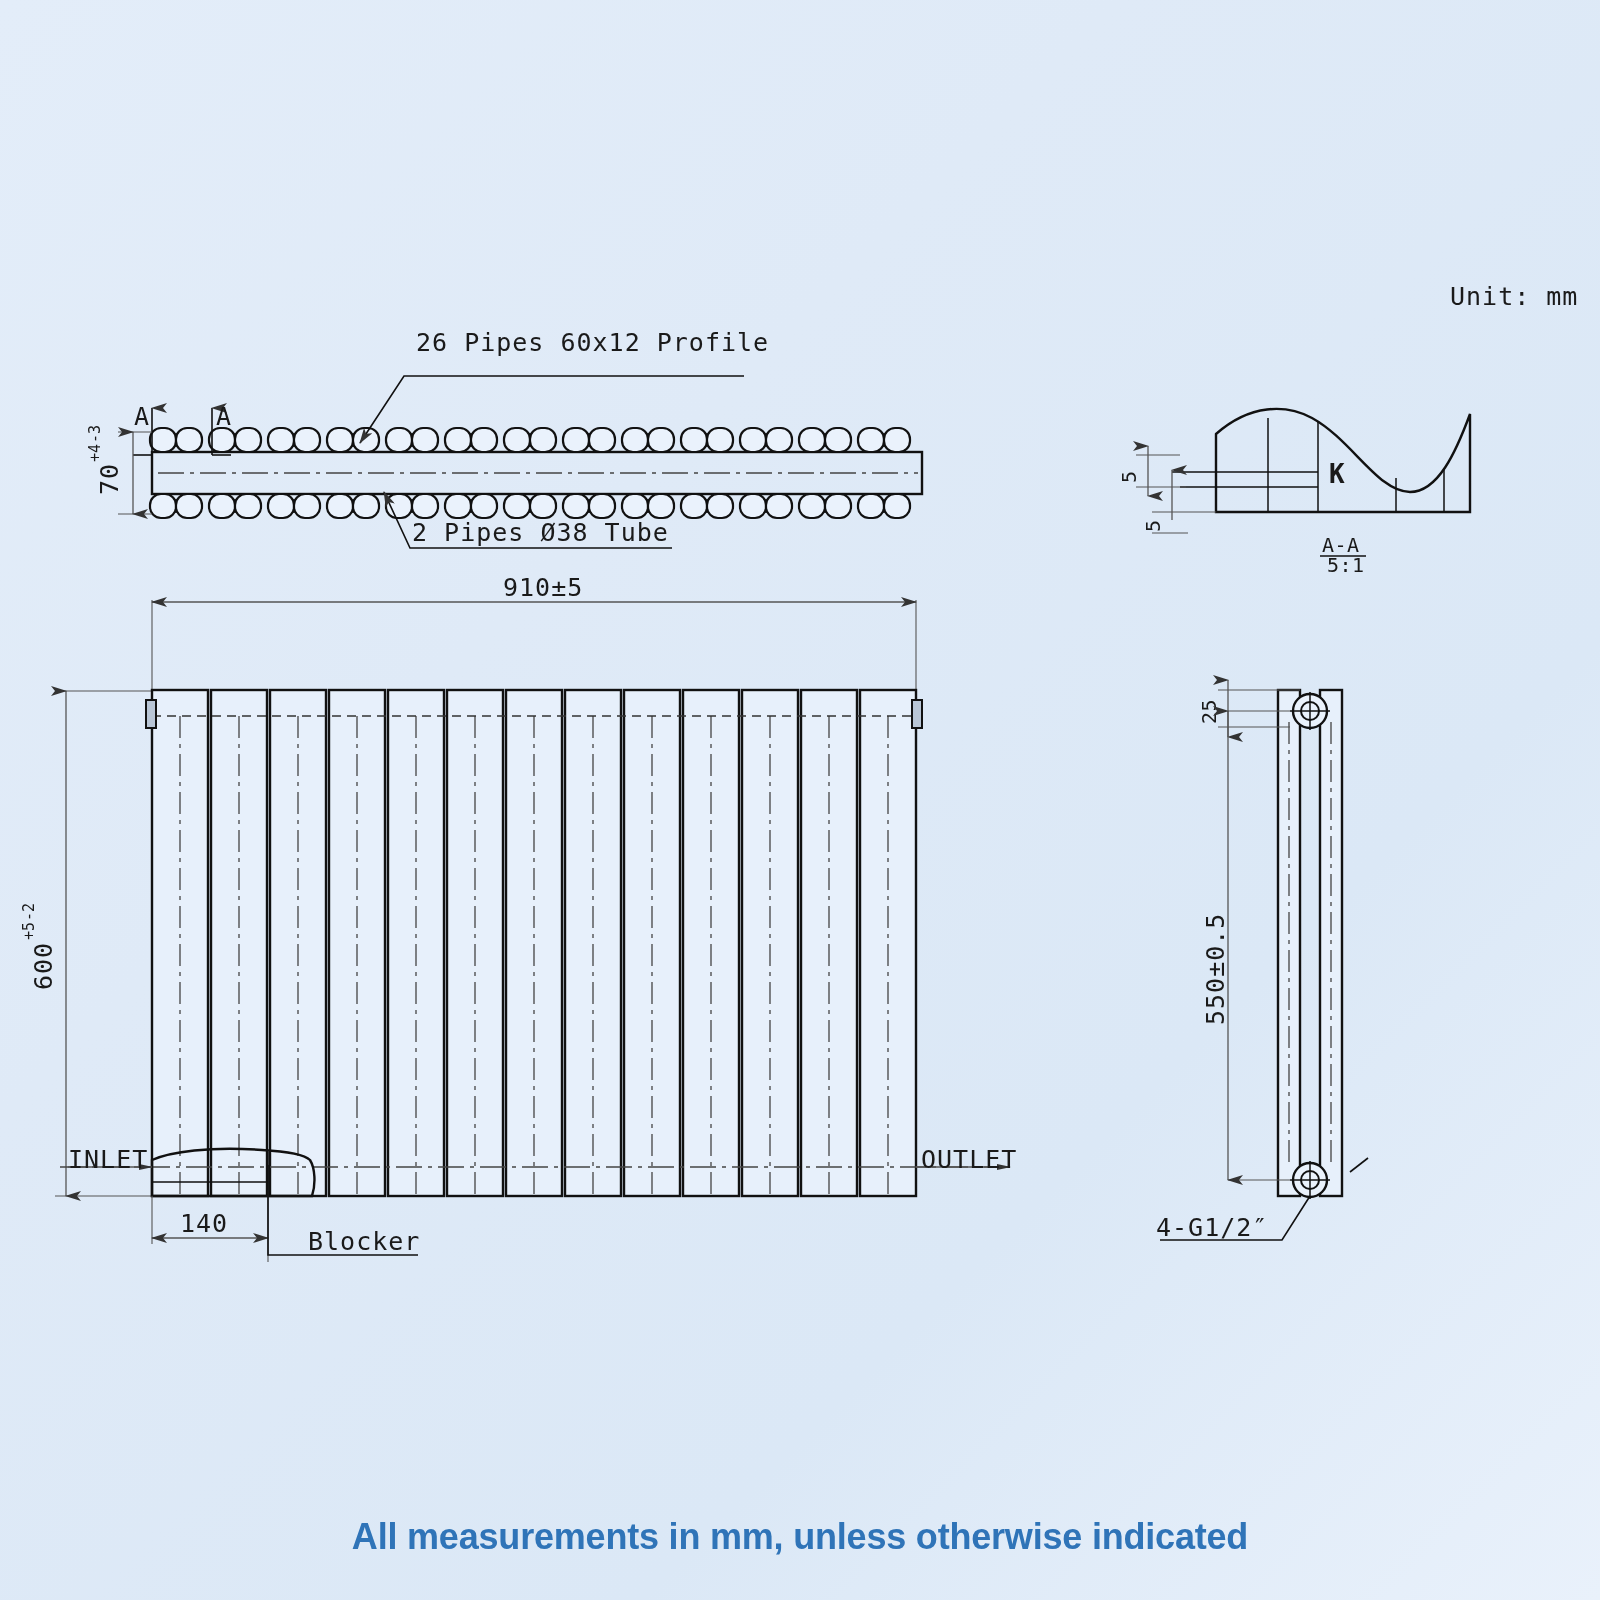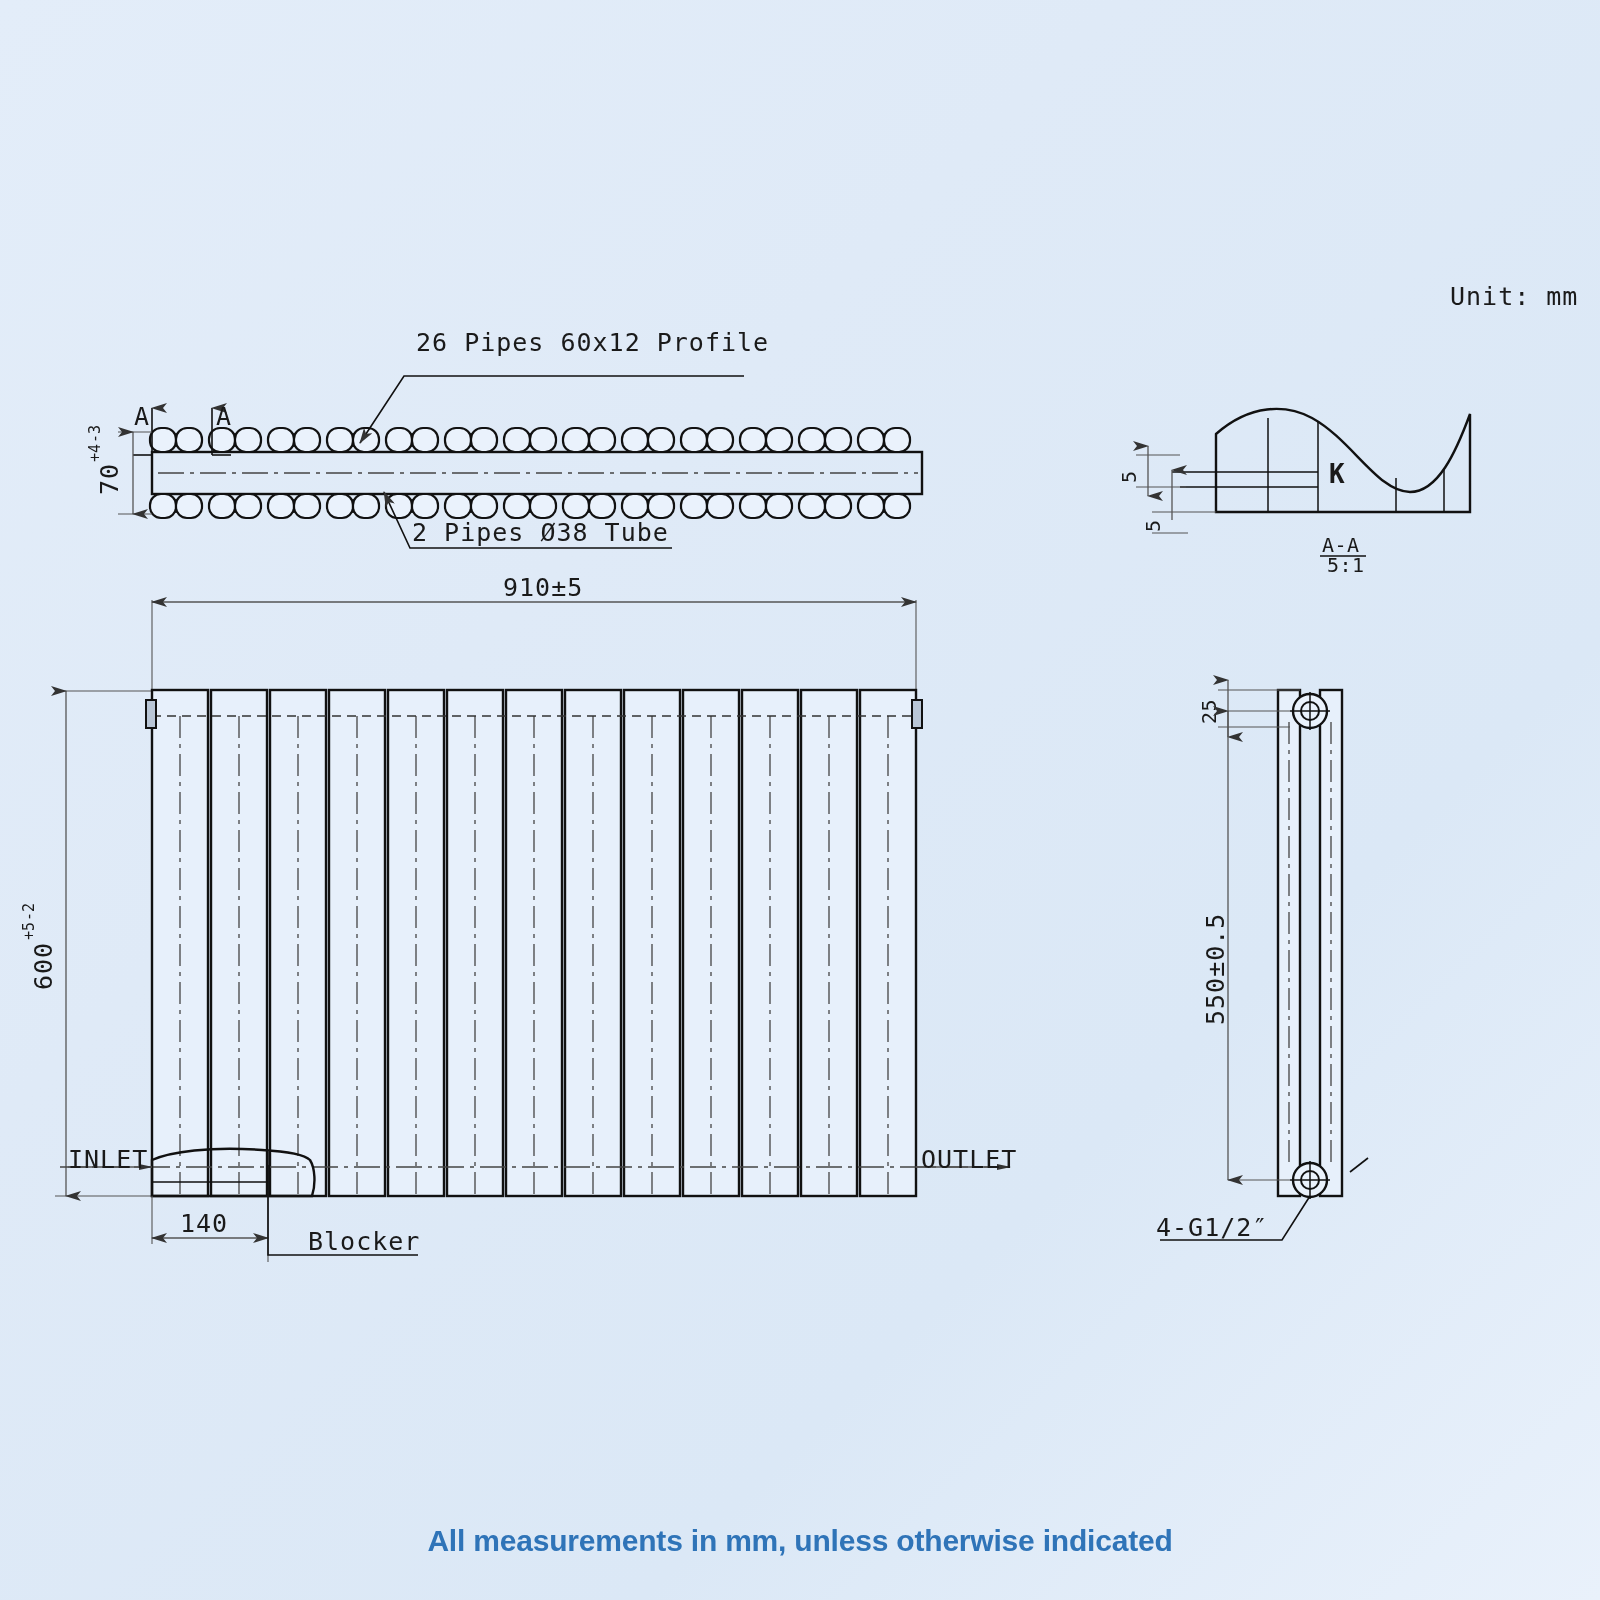--- a/index.html
+++ b/index.html
@@ -13,21 +13,21 @@
   #stage{position:absolute;left:0;top:0;width:1600px;height:1600px;}
   svg.draw{position:absolute;left:0;top:0;width:1600px;height:1600px;overflow:visible;}
   text{font-family:"DejaVu Sans Mono", monospace;fill:#1a1a1a;}
   .lbl{font-size:25px;letter-spacing:1px;}
   .lbl-sm{font-size:20px;letter-spacing:0.5px;}
   .lbl-xs{font-size:15px;}
   .lbl-k{font-size:26px;font-weight:bold;}
   .caption{
     position:absolute;left:0;bottom:42px;width:1600px;text-align:center;
     font-family:"Liberation Sans", sans-serif;
-    font-size:30px;color:#2f74b8;font-weight:600;letter-spacing:-0.2px;
+    font-size:36px;color:#2f74b8;font-weight:600;letter-spacing:-0.2px;
   }
   .outline{fill:none;stroke:#111;stroke-width:2.4;}
   .outline-thin{fill:none;stroke:#111;stroke-width:1.5;}
   .dimline{fill:none;stroke:#555;stroke-width:1.3;}
   .extline{fill:none;stroke:#555;stroke-width:1.1;}
   .center{fill:none;stroke:#444;stroke-width:1.3;stroke-dasharray:26 6 4 6;}
   .centerv{fill:none;stroke:#444;stroke-width:1.3;stroke-dasharray:22 6 4 6;}
   .hidden{fill:none;stroke:#333;stroke-width:1.3;stroke-dasharray:9 6;}
   .leader{fill:none;stroke:#111;stroke-width:1.6;}
   .fillpanel{fill:#e7f0fb;stroke:#111;stroke-width:2.4;}

